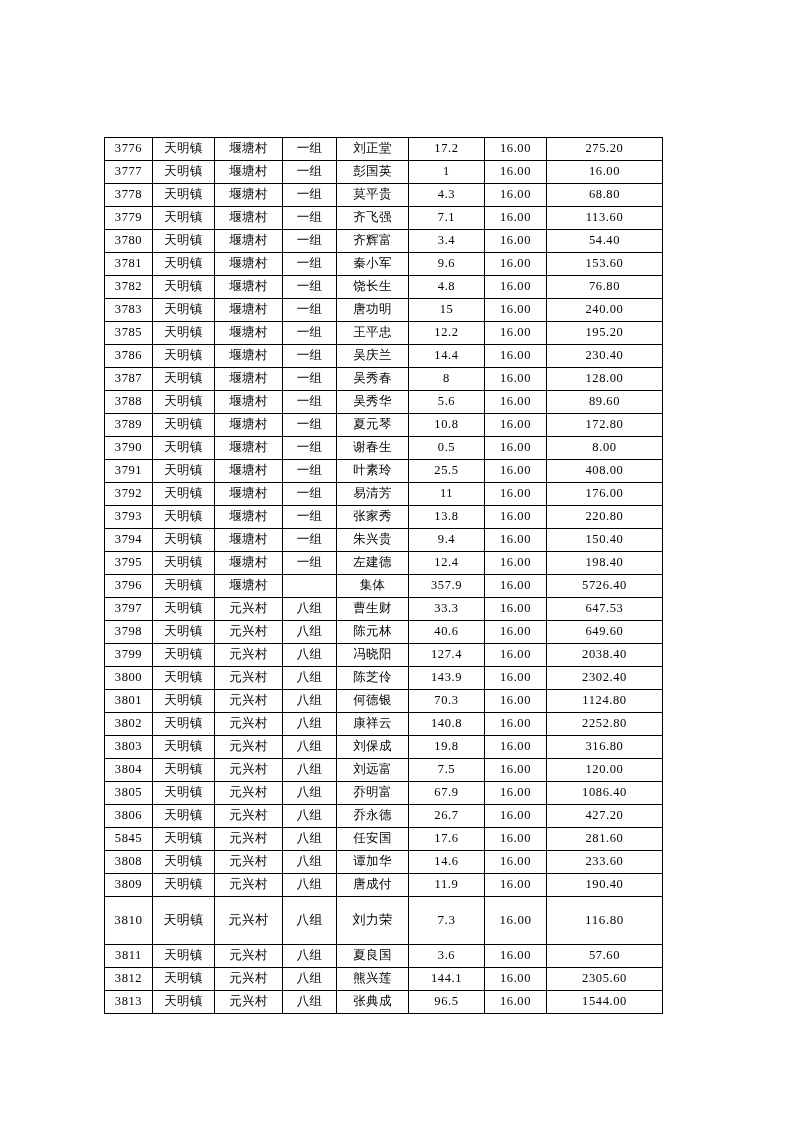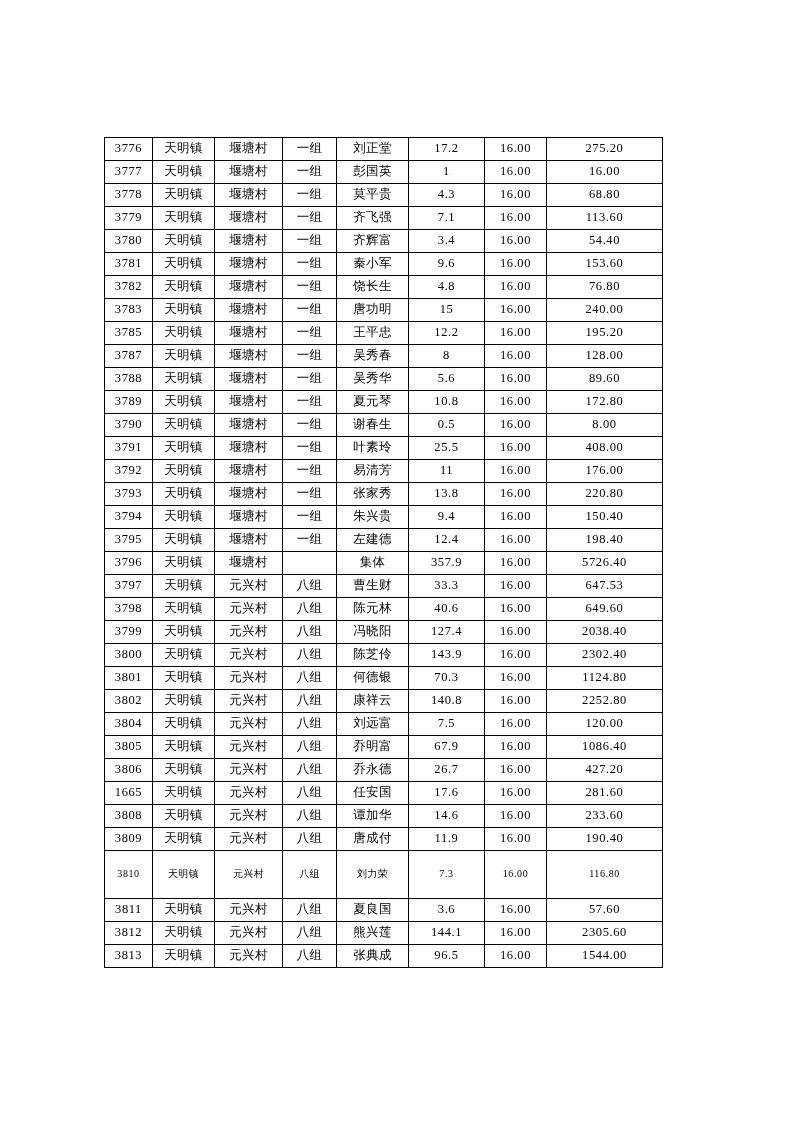--- a/index.html
+++ b/index.html
@@ -58,21 +58,21 @@
   }
   .cn {
     font-family: "DejaVu Sans", "Liberation Sans", sans-serif;
     font-size: 12px;
     letter-spacing: 0.3px;
   }
   tr.tall td {
     height: 42px;
   }
   tr.tall td.cn, tr.tall td.num {
-    font-size: 10px;
+    font-size: 13px;
   }
 </style>
 </head>
 <body>
 
 <div class="page">
   <div class="table-wrap">
     <table class="data">
       <colgroup>
         <col class="c-id">
@@ -169,20 +169,30 @@
             <td class="num">3785</td>
             <td class="cn">天明镇</td>
             <td class="cn">堰塘村</td>
             <td class="cn">一组</td>
             <td class="cn">王平忠</td>
             <td class="num">12.2</td>
             <td class="num">16.00</td>
             <td class="num">195.20</td>
           </tr>
           <tr>
+            <td class="num">3786</td>
+            <td class="cn">天明镇</td>
+            <td class="cn">堰塘村</td>
+            <td class="cn">一组</td>
+            <td class="cn">吴庆兰</td>
+            <td class="num">14.4</td>
+            <td class="num">16.00</td>
+            <td class="num">230.40</td>
+          </tr>
+          <tr>
             <td class="num">3787</td>
             <td class="cn">天明镇</td>
             <td class="cn">堰塘村</td>
             <td class="cn">一组</td>
             <td class="cn">吴秀春</td>
             <td class="num">8</td>
             <td class="num">16.00</td>
             <td class="num">128.00</td>
           </tr>
           <tr>
@@ -329,20 +339,30 @@
             <td class="num">3802</td>
             <td class="cn">天明镇</td>
             <td class="cn">元兴村</td>
             <td class="cn">八组</td>
             <td class="cn">康祥云</td>
             <td class="num">140.8</td>
             <td class="num">16.00</td>
             <td class="num">2252.80</td>
           </tr>
           <tr>
+            <td class="num">3803</td>
+            <td class="cn">天明镇</td>
+            <td class="cn">元兴村</td>
+            <td class="cn">八组</td>
+            <td class="cn">刘保成</td>
+            <td class="num">19.8</td>
+            <td class="num">16.00</td>
+            <td class="num">316.80</td>
+          </tr>
+          <tr>
             <td class="num">3804</td>
             <td class="cn">天明镇</td>
             <td class="cn">元兴村</td>
             <td class="cn">八组</td>
             <td class="cn">刘远富</td>
             <td class="num">7.5</td>
             <td class="num">16.00</td>
             <td class="num">120.00</td>
           </tr>
           <tr>
@@ -359,21 +379,21 @@
             <td class="num">3806</td>
             <td class="cn">天明镇</td>
             <td class="cn">元兴村</td>
             <td class="cn">八组</td>
             <td class="cn">乔永德</td>
             <td class="num">26.7</td>
             <td class="num">16.00</td>
             <td class="num">427.20</td>
           </tr>
           <tr>
-            <td class="num">1665</td>
+            <td class="num">5845</td>
             <td class="cn">天明镇</td>
             <td class="cn">元兴村</td>
             <td class="cn">八组</td>
             <td class="cn">任安国</td>
             <td class="num">17.6</td>
             <td class="num">16.00</td>
             <td class="num">281.60</td>
           </tr>
           <tr>
             <td class="num">3808</td>

